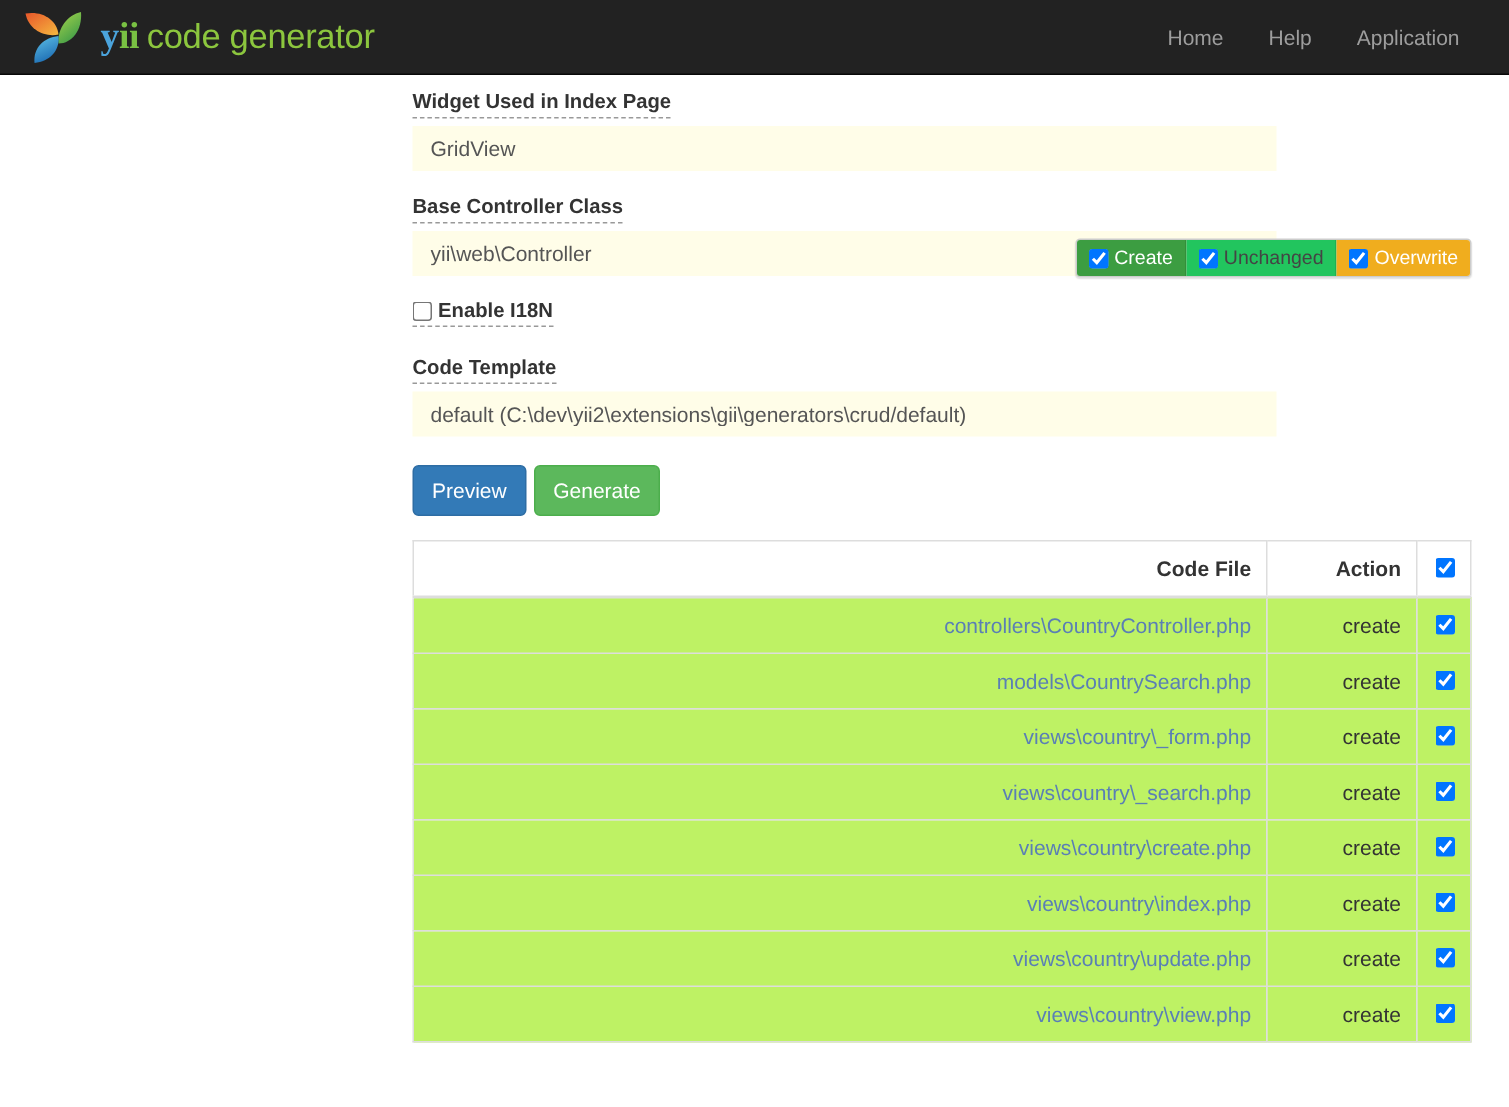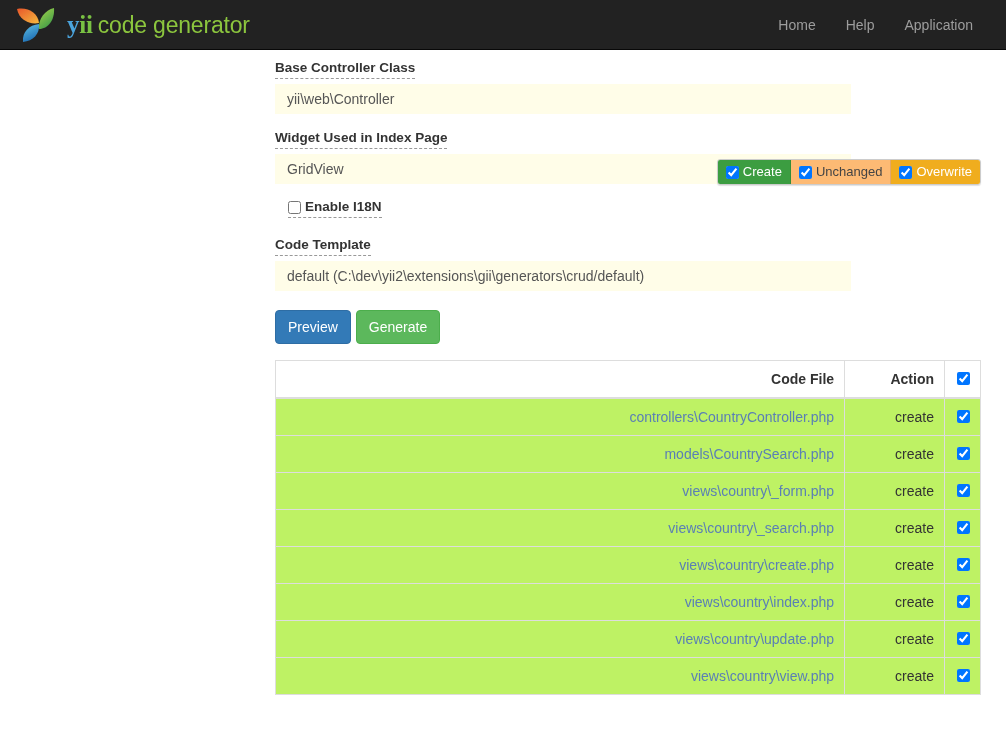--- a/index.html
+++ b/index.html
@@ -90,21 +90,20 @@
     font-size: 14px;
     outline: none;
   }
 
   .checkbox-row {
     display: inline-flex;
     align-items: flex-start;
     gap: 4px;
     border-bottom: 1px dashed #999999;
     padding-bottom: 2px;
-    margin-left: 13px;
   }
   .checkbox-row input[type=checkbox] { margin: 2px 0 0 0; }
   .checkbox-row .cb-label {
     font-weight: bold;
     font-size: 13.5px;
     color: #333333;
     line-height: 16px;
   }
 
   .btn-row { margin: 19px 0 16px 0; display: flex; gap: 5px; }
@@ -155,21 +154,21 @@
     gap: 4px;
     padding: 4px 8px;
     font-size: 13px;
     line-height: 16px;
     white-space: nowrap;
     border-right: 1px solid rgba(0,0,0,0.10);
   }
   .legend-item:last-child { border-right: none; }
   .legend-item input[type=checkbox] { margin: 0; }
   .lg-create { background: #3c9d41; color: #ffffff; }
-  .lg-unchanged { background: #fdba74; color: #444444; }
+  .lg-unchanged { background: #22c55e; color: #444444; }
   .lg-overwrite { background: #f0ad1e; color: #ffffff; }
 
   
   .files-table {
     width: 706px;
     border-collapse: collapse;
     background: #ffffff;
     font-size: 14px;
     margin-top: 0;
   }
@@ -231,27 +230,27 @@
     <a class="nav-link" href="#">Home</a>
     <a class="nav-link" href="#">Help</a>
     <a class="nav-link" href="#">Application</a>
   </div>
 </div>
 
 <div class="page">
   <div class="content">
 
     <div class="form-group">
+      <label class="field-label">Widget Used in Index Page</label>
+      <input class="field-input" type="text" value="GridView" style="">
+    </div>
+
+    <div class="form-group">
       <label class="field-label">Base Controller Class</label>
       <input class="field-input" type="text" value="yii\web\Controller" style="">
-    </div>
-
-    <div class="form-group">
-      <label class="field-label">Widget Used in Index Page</label>
-      <input class="field-input" type="text" value="GridView" style="">
     </div>
 
     <div class="form-group" style="margin-bottom:18px">
       <label class="checkbox-row">
         <input type="checkbox" style="">
         <span class="cb-label">Enable I18N</span>
       </label>
     </div>
 
     <div class="form-group">

